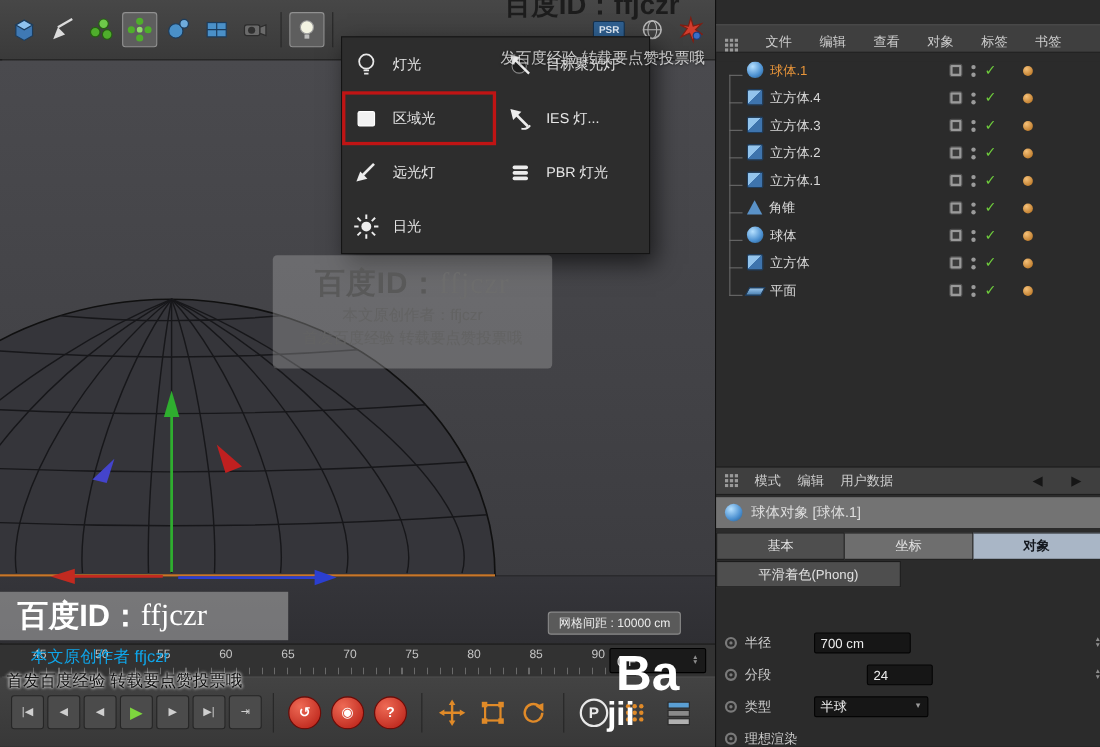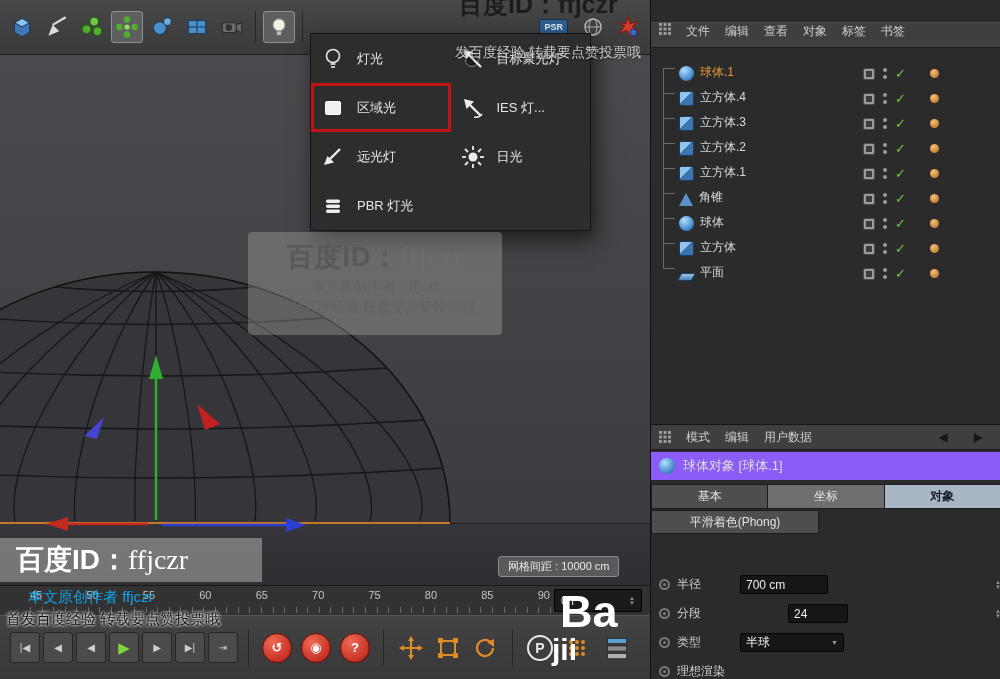--- a/index.html
+++ b/index.html
@@ -57,25 +57,25 @@
   .tool-box{ width:34px; height:34px; display:flex; align-items:center; justify-content:center; }
   .p-tool{ width:26px; height:26px; border-radius:50%; border:2px solid #e9e9e9; color:#e9e9e9;
            display:flex; align-items:center; justify-content:center; font-size:14px; font-weight:bold; }
   .layout-right{ margin-left:auto; margin-right:6px; }
 
   
   .right-panel{ position:absolute; left:650px; top:0; width:350px; height:679px; background:#2b2b2b;
                 border-left:1px solid #101010; }
   .om-menu{ position:absolute; left:0; top:22px; width:350px; height:26px; background:#3f3f3f;
             border-top:1px solid #4d4d4d; border-bottom:1px solid #1e1e1e;
-            display:flex; align-items:flex-start; gap:15px; padding:0 8px; color:#cdcdcd; font-size:12px; }
+            display:flex; align-items:flex-end; gap:25px; padding:0 8px; color:#cdcdcd; font-size:12px; }
   .grid-ico{ display:inline-block; }
   .om-list{ position:absolute; left:0; top:56px; width:350px; height:364px; background:#2b2b2b; overflow:hidden; }
   .om-list::before{ content:""; position:absolute; left:12px; top:12px; width:1px; height:201px; background:#6a6a6a; }
-  .om-row{ position:relative; height:25px; display:flex; align-items:flex-end; padding-left:28px;
+  .om-row{ position:relative; height:25px; display:flex; align-items:flex-start; padding-left:28px;
            color:#d9d9d9; font-size:12px; }
   .om-row::before{ content:""; position:absolute; left:12px; top:12px; width:12px; height:1px; background:#6a6a6a; }
   .om-row .name{ margin-left:6px; }
   .om-row .name.sel{ color:#e8953a; }
   .obj-ico{ width:15px; height:15px; flex:0 0 auto; }
   .ico-sphere{ border-radius:50%; background:radial-gradient(circle at 35% 30%, #b5e0ff, #4a8fd0 60%, #275documento?); }
   .ico-sphere{ border-radius:50%; background:radial-gradient(circle at 35% 30%, #b5e0ff, #4a8fd0 60%, #27557e); }
   .ico-cube{ border-radius:2px; background:linear-gradient(135deg,#93c4ec 0 45%, #3e74ad 45%); border:1px solid #1e3c5c; }
   .ico-pyr{ width:0; height:0; border-left:7px solid transparent; border-right:7px solid transparent;
             border-bottom:13px solid #5a92c8; margin-top:1px; }
@@ -89,21 +89,21 @@
   .vis-dots b{ width:4px; height:4px; border-radius:50%; background:#9a9a9a; }
   .check{ color:#6ecb3c; font-size:13px; font-weight:bold; }
   .mat-dot{ width:9px; height:9px; border-radius:50%; margin-left:16px;
             background:radial-gradient(circle at 35% 30%, #f5c078, #b06a18); }
 
   .attr-menu{ position:absolute; left:0; top:424px; width:350px; height:26px; background:#3f3f3f;
               border-top:1px solid #161616; border-bottom:1px solid #1e1e1e;
               display:flex; align-items:center; gap:15px; padding:0 8px; color:#cdcdcd; font-size:12px; }
   .attr-nav{ margin-left:auto; display:flex; gap:26px; padding-right:10px; color:#161616; font-size:12px; }
   .attr-title{ position:absolute; left:0; top:452px; width:350px; height:28px; display:flex; align-items:center;
-               gap:8px; padding:0 8px; color:#dedede; font-size:13px; background:#8b5cf6; }
+               gap:8px; padding:0 8px; color:#dedede; font-size:13px; background:#737373; }
   .title-sphere{ width:16px; height:16px; border-radius:50%;
                  background:radial-gradient(circle at 35% 30%, #b5e0ff, #4a8fd0 60%, #27557e); }
   .attr-tabs{ position:absolute; left:0; top:484px; width:350px; height:25px; display:flex; }
   .attr-tab{ flex:1; border:1px solid #1c1c1c; border-left:none; background:#4e4e4e; color:#e3e3e3;
              font-size:12px; display:flex; align-items:center; justify-content:center; }
   .attr-tab:first-child{ border-left:1px solid #1c1c1c; }
   .attr-tab.t2{ background:#6e6e6e; }
   .attr-tab.active{ background:#a9b6c6; color:#14181f; font-weight:bold; }
   .attr-phong{ position:absolute; left:0; top:510px; width:168px; height:24px; background:#4e4e4e;
                border:1px solid #1c1c1c; color:#e0e0e0; font-size:12px;
@@ -632,42 +632,42 @@
     </div>
     <div class="menu-item">
       <svg width="26" height="26" viewBox="0 0 26 26">
         <line x1="20" y1="5" x2="9" y2="16" stroke="#ececec" stroke-width="2.4"></line>
         <polygon points="4,21 14,18.5 7.5,12" fill="#ececec"></polygon>
       </svg>
       <span>远光灯</span>
     </div>
     <div class="menu-item">
       <svg width="26" height="26" viewBox="0 0 26 26">
+        <rect x="6" y="6.5" width="14" height="3.4" rx="1.6" fill="#ececec"></rect>
+        <rect x="6" y="11.5" width="14" height="3.4" rx="1.6" fill="#ececec"></rect>
+        <rect x="6" y="16.5" width="14" height="3.4" rx="1.6" fill="#ececec"></rect>
+      </svg>
+      <span>PBR 灯光</span>
+    </div>
+    <div class="menu-item">
+      <svg width="26" height="26" viewBox="0 0 26 26">
         <circle cx="13" cy="13" r="4.5" fill="#ececec"></circle>
         <g stroke="#ececec" stroke-width="1.8">
           <line x1="13" y1="2" x2="13" y2="6"></line>
             <line x1="13" y1="20" x2="13" y2="24"></line>
           <line x1="2" y1="13" x2="6" y2="13"></line>
             <line x1="20" y1="13" x2="24" y2="13"></line>
           <line x1="5" y1="5" x2="8" y2="8"></line>
             <line x1="18" y1="18" x2="21" y2="21"></line>
           <line x1="5" y1="21" x2="8" y2="18"></line>
             <line x1="18" y1="8" x2="21" y2="5"></line>
         </g>
       </svg>
       <span>日光</span>
     </div>
-    <div class="menu-item">
-      <svg width="26" height="26" viewBox="0 0 26 26">
-        <rect x="6" y="6.5" width="14" height="3.4" rx="1.6" fill="#ececec"></rect>
-        <rect x="6" y="11.5" width="14" height="3.4" rx="1.6" fill="#ececec"></rect>
-        <rect x="6" y="16.5" width="14" height="3.4" rx="1.6" fill="#ececec"></rect>
-      </svg>
-      <span>PBR 灯光</span>
-    </div>
   </div>
 
   <div class="wm wm-top-cut">
     <span>百度ID：ffjczr</span>
   </div>
   <div class="wm wm-top-footer">
     <span>发百度经验 转载要点赞投票哦</span>
   </div>
 
   <div class="wm wm-mid">

